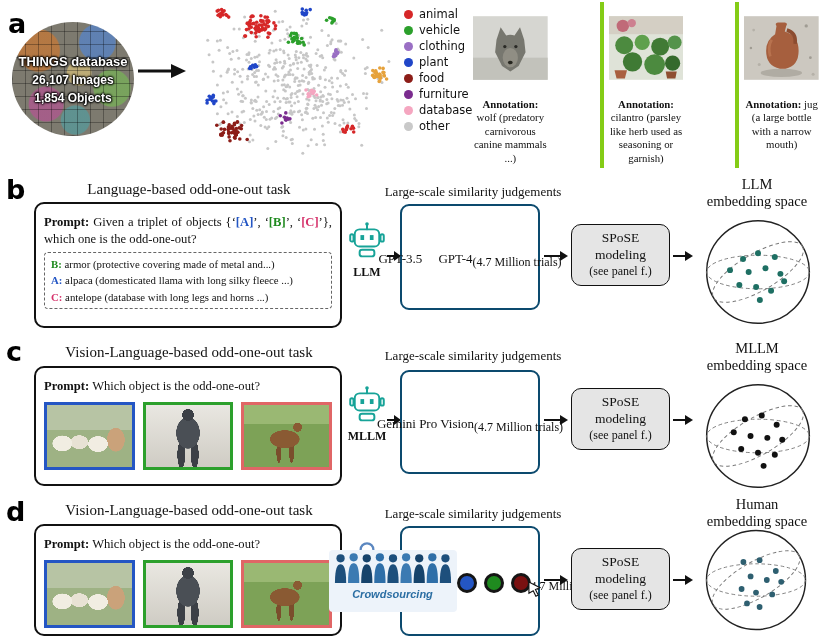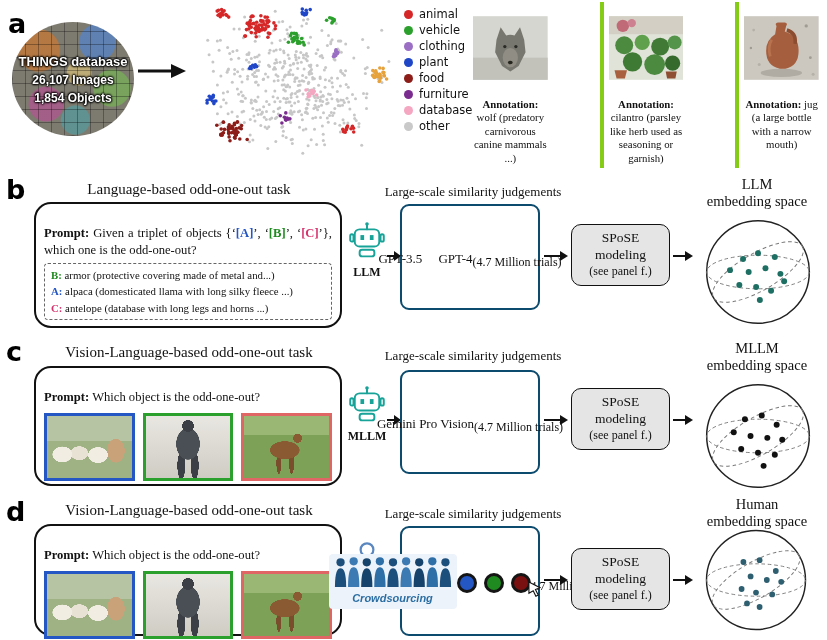--- a/index.html
+++ b/index.html
@@ -33,22 +33,22 @@
 
   .cards{position:absolute;left:468px;top:2px;width:356px;height:166px;display:flex;}
   .card{flex:1;padding:0 5px;box-sizing:border-box;}
   .card + .card{border-left:4px solid #84cc16;margin-left:47px;}
   .card-img{width:100%;height:92px;display:block;}
   .card-cap{font-size:10.8px;line-height:1.25;text-align:center;margin-top:4px;}
 
   
   .row{position:absolute;left:0;right:0;}
   .task-title{position:absolute;font-size:15px;text-align:center;white-space:nowrap;}
-  .prompt-box{position:absolute;border:2px solid #111;border-radius:17px;background:#fff;
-              padding:21px 8px;box-sizing:border-box;}
+  .prompt-box{position:absolute;border:2px solid #111;border-radius:10px;background:#fff;
+              padding:10px 8px;box-sizing:border-box;}
   .prompt-text{font-size:12.6px;line-height:1.32;text-align:justify;}
   .opt-box{border:1.4px dashed #666;border-radius:4px;margin-top:5px;padding:3px 6px;
            font-size:10.8px;line-height:1.5;}
   .ka{color:#2456c4;font-weight:bold;}
   .kb{color:#1f8a1f;font-weight:bold;}
   .kc{color:#d6336c;font-weight:bold;}
 
   .imgs-row{display:flex;justify-content:center;gap:8px;margin-top:7px;}
   .pimg{width:86px;height:62px;border:3px solid #888;}
   .pimg-alpaca{border-color:#2456c4;background:
@@ -80,21 +80,21 @@
   .models-line{font-size:13px;margin-top:3px;white-space:nowrap;}
   .models-line span + span{margin-left:16px;}
   .trials{font-size:12px;margin-top:10px;white-space:nowrap;}
 
   .gemini-logo{width:68px;height:52px;border-radius:10px;background:#0369a1;position:relative;
                display:flex;align-items:center;justify-content:center;overflow:hidden;margin-top:12px;}
   .gemini-logo::before{content:"";position:absolute;inset:0;
     background:radial-gradient(circle at 50% 42%, #dfe9ff 0 14%, #5470b8 38%, rgba(10,12,30,0) 68%);}
   .gemini-logo span{position:relative;color:#fff;font-size:13px;letter-spacing:.5px;}
 
-  .crowd-wrap{background:#edf3fa;border-radius:4px;padding:3px 5px 5px;text-align:center;}
+  .crowd-wrap{background:#edf3fa;border-radius:4px;padding:3px 5px 12px;text-align:center;}
   .crowd-label{color:#2b6ea3;font:bold italic 11px "Liberation Sans",sans-serif;margin-top:1px;}
   .btns{position:relative;display:flex;gap:7px;margin-top:4px;}
   .btn-circle{width:20px;height:20px;border-radius:50%;border:3px solid #151515;box-sizing:border-box;}
   .cursor{position:absolute;right:-10px;top:9px;}
 
   .spose-box{position:absolute;background:#e5e5e5;border:1.6px solid #111;border-radius:10px;
              display:flex;flex-direction:column;align-items:center;justify-content:center;
              text-align:center;box-sizing:border-box;}
   .spose-box .l{font-size:13.5px;line-height:1.25;}
   .spose-box .s{font-size:12px;line-height:1.3;}

